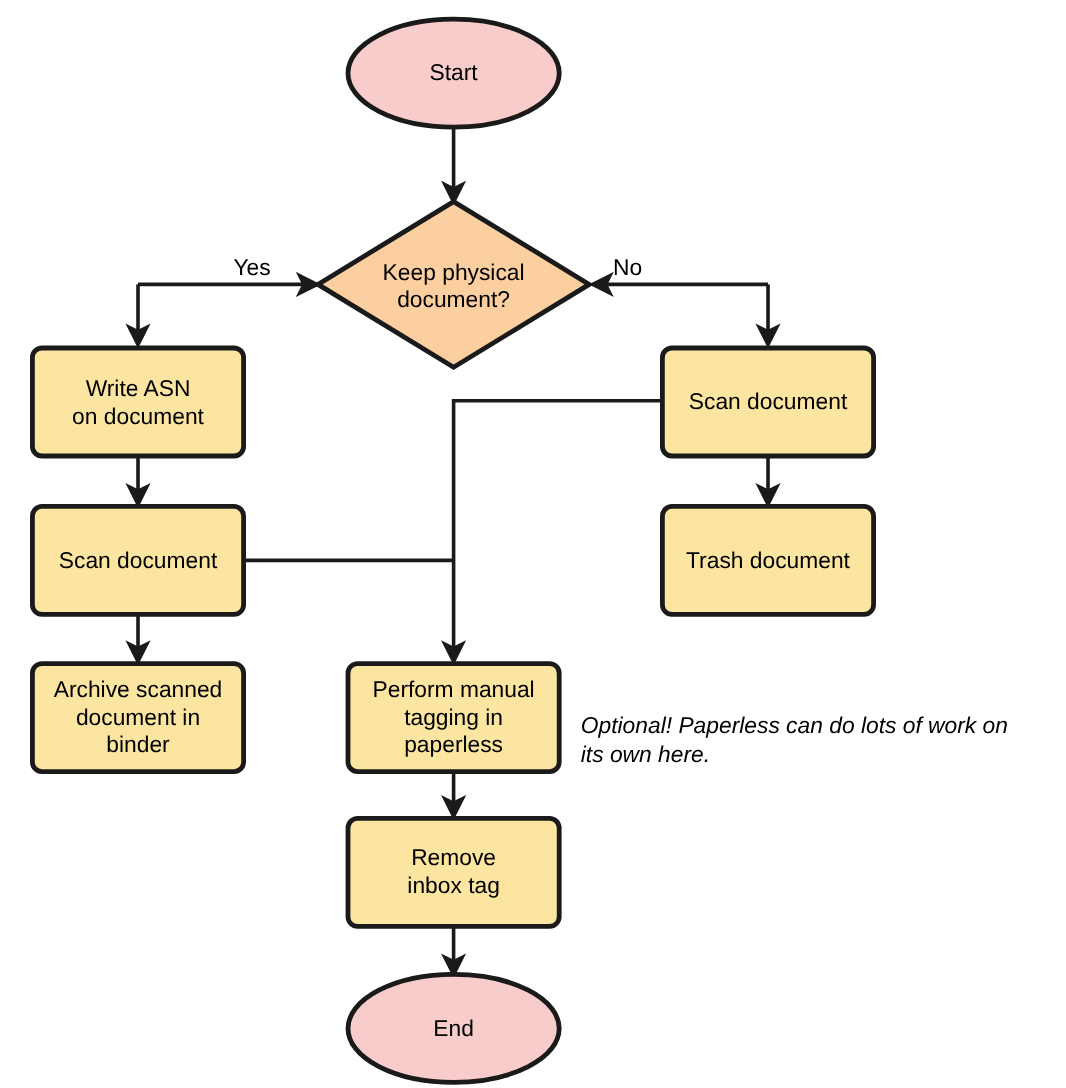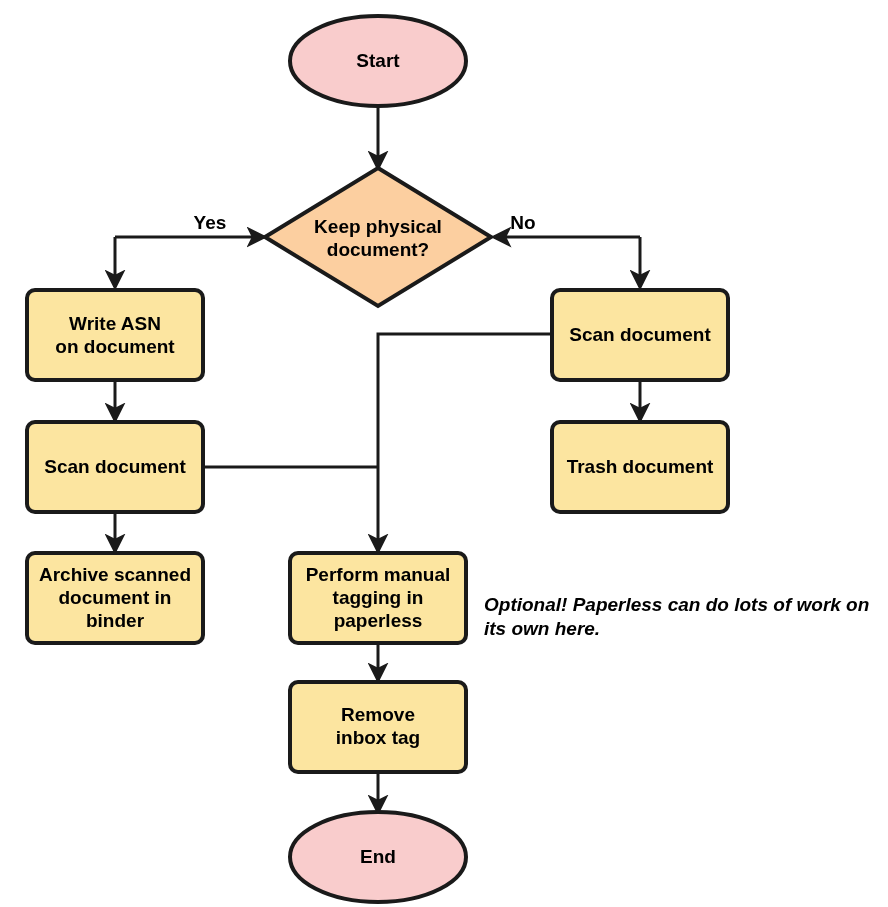--- a/index.html
+++ b/index.html
@@ -10,21 +10,20 @@
   body {
     width: 888px;
     height: 907px;
     font-family: "Liberation Sans", sans-serif;
     overflow: hidden;
   }
   #flowchart-root {
     position: relative;
     width: 888px;
     height: 907px;
-    font-weight: bold;
   }
   svg#flow-svg {
     position: absolute;
     top: 0;
     left: 0;
     width: 888px;
     height: 907px;
     display: block;
   }
   .node-label {

